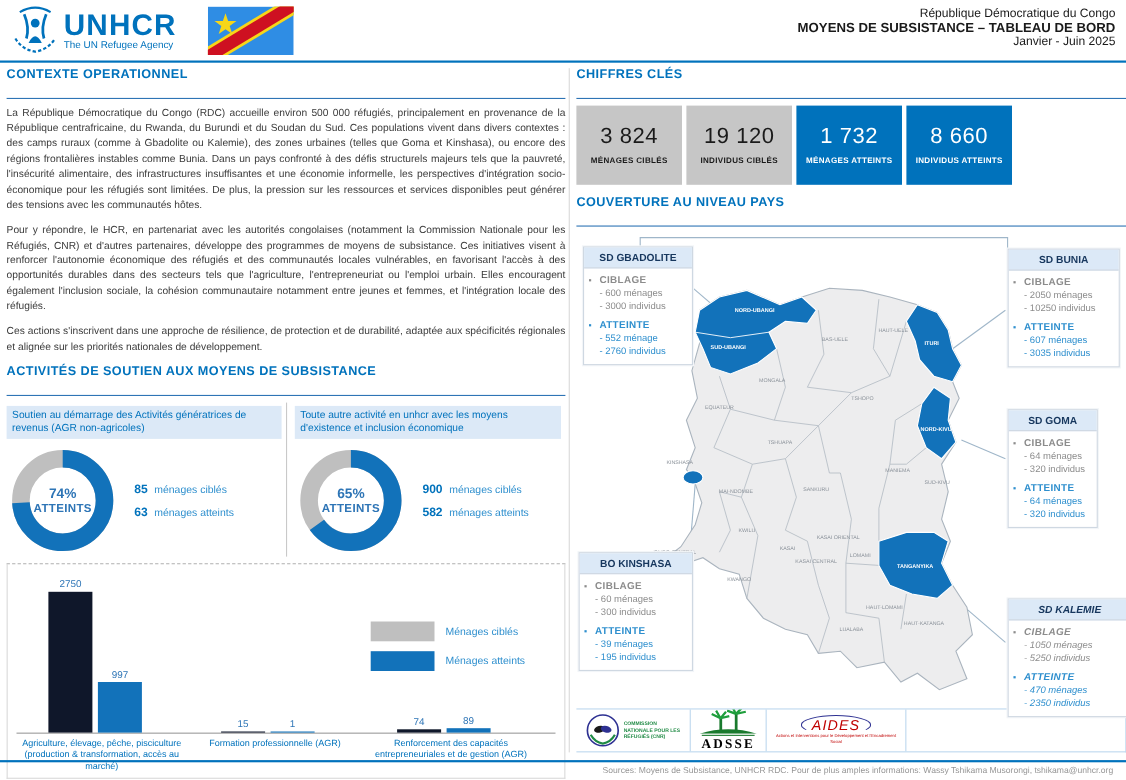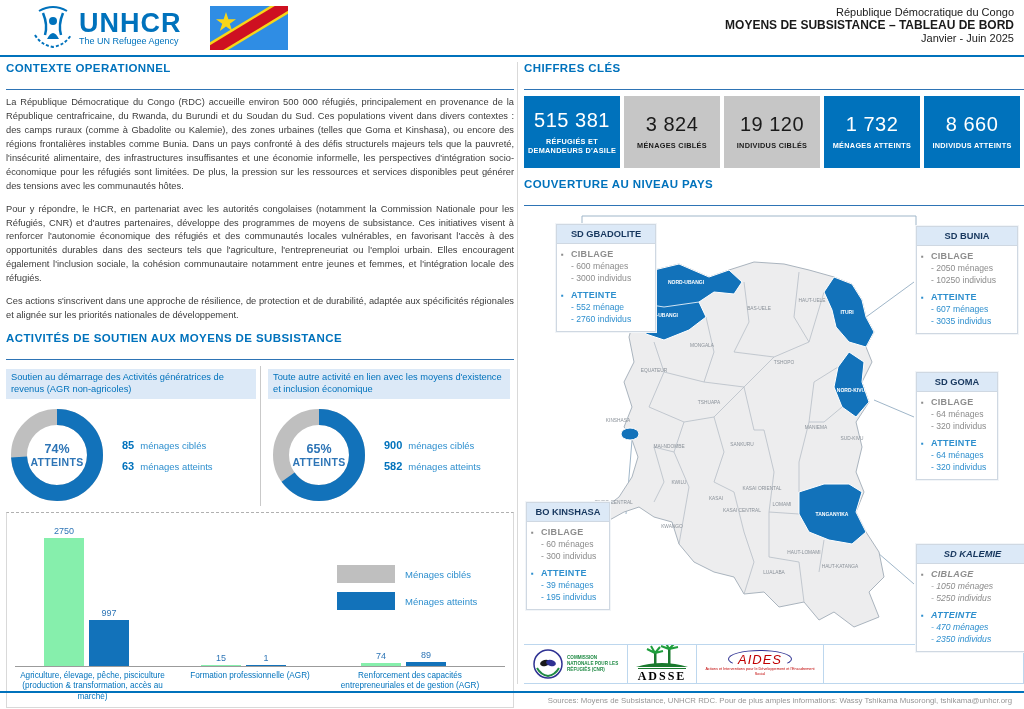--- a/index.html
+++ b/index.html
@@ -2,21 +2,21 @@
 <html><head>
 <meta charset="utf-8">
 <style>
   * { margin:0; padding:0; box-sizing:border-box; }
   html,body { width:1024px; height:709px; background:#fff; overflow:hidden;
     font-family:"Liberation Sans", sans-serif; color:#3f3f3f; }
   .page { position:relative; width:1024px; height:709px; background:#fff; }
 
   
   .header { position:absolute; left:0; top:0; width:1024px; height:57px;
-    border-bottom:2px solid #0072bc; display:flex; align-items:center;padding-left:21px; }
+    border-bottom:2px solid #0072bc; display:flex; align-items:center; }
   .logo-block { display:flex; align-items:center; margin-left:10px; }
   .logo-text { margin-left:4px; }
   .logo-unhcr { font-size:27px; font-weight:bold; color:#0072bc; letter-spacing:1px; line-height:26px;}
   .logo-tag { font-size:9px; color:#0072bc; }
   .flag { margin-left:28px; width:78px; height:44px; }
   .header-right { position:absolute; right:10px; top:6px; text-align:right; color:#1a1a1a; }
   .hr-country { font-size:11px; }
   .hr-title { font-size:12px; font-weight:bold; }
   .hr-period { font-size:11px; }
 
@@ -47,21 +47,21 @@
   .donut-stats { margin-left:14px; font-size:9.5px; color:#2e8fce; }
   .donut-stat { margin:9px 0; }
   .donut-stat .num { color:#0072bc; font-weight:bold; font-size:11px; margin-right:6px; }
 
   
   .chart-box { position:relative; margin-top:6px; height:196px;
     border:1px solid #d9d9d9; border-top:1px dashed #b0b0b0; }
   .plot { position:absolute; left:0; top:0; width:100%; height:100%; }
   .baseline { position:absolute; left:8px; right:8px; top:153px; border-top:1px solid #9b9b9b; }
   .bar { position:absolute; width:40px; }
-  .bar.gray { background:#86efac; } .bar.blue { background:#1272ba; }
+  .bar.gray { background:#0f172a; } .bar.blue { background:#1272ba; }
   .bar-val { position:absolute; bottom:100%; left:50%; transform:translateX(-50%);
     color:#2e75b6; font-size:9px; padding-bottom:2px; white-space:nowrap; }
   .cat-label { position:absolute; top:158px; text-align:center; color:#0072bc;
     font-size:8.2px; line-height:1.25; }
   .legend { position:absolute; left:330px; top:52px; font-size:9.5px; color:#2e8fce; }
   .leg-row { display:flex; align-items:center; margin-bottom:9px; }
   .swatch { width:58px; height:18px; margin-right:10px; }
   .swatch.gray { background:#bfbfbf; } .swatch.blue { background:#1272ba; }
 
   
@@ -91,24 +91,24 @@
   .co-body { padding:5px 6px 6px 4px; }
   .co-sec { display:flex; margin-bottom:6px; }
   .co-sec:last-child { margin-bottom:0; }
   .co-bullet { width:10px; flex:0 0 10px; font-size:8px; padding-top:1px; }
   .co-sec-title { font-weight:bold; letter-spacing:.3px; margin-bottom:2px; font-size:9px;}
   .co-sec.gray, .co-sec.gray .co-bullet { color:#8c8c8c; }
   .co-sec.blue, .co-sec.blue .co-bullet { color:#2e8fce; }
   .co-sec.blue .co-sec-title { color:#2e8fce; }
   .co-line { line-height:1.35; }
 
-  .co-gbadolite { left:6px;  top:12px;  width:100px;margin-left:26px; }
+  .co-gbadolite { left:6px;  top:12px;  width:100px; }
   .co-bunia     { left:392px; top:14px;  width:102px; }
   .co-goma      { left:392px; top:160px; width:82px; }
-  .co-kinshasa  { left:2px;  top:290px; width:84px; }
+  .co-kinshasa  { left:2px;  top:290px; width:104px; }
   .co-kalemie   { left:392px; top:332px; width:113px;font-style:italic; }
 
   
   .partners-h { margin-top:2px; }
   .partners-row { display:flex; border:1px solid #bdd7ee; border-left:none; height:40px; }
   .partner { display:flex; align-items:center; justify-content:center;
     border-right:1px solid #bdd7ee; padding:2px 8px; }
   .cnr-caption { font-size:4.6px; font-weight:bold; color:#1f8a44; width:52px;
     line-height:1.25; margin-left:3px; text-transform:uppercase; }
   .adsse-name { font-family:"Liberation Serif", serif; font-weight:bold; font-size:12px;
@@ -183,21 +183,21 @@
             </div>
           </div>
           <div class="donut-stats">
             <div class="donut-stat"><span class="num">85</span><span>ménages ciblés</span></div>
             <div class="donut-stat"><span class="num">63</span><span>ménages atteints</span></div>
           </div>
         </div>
       </div>
 
       <div class="panel">
-        <div class="panel-title">Toute autre activité en lien avec les moyens d'existence et inclusion économique</div>
+        <div class="panel-title">Toute autre activité en unhcr avec les moyens d'existence et inclusion économique</div>
         <div class="panel-body">
           <div class="donut-wrap">
             <svg width="102" height="102" viewBox="0 0 102 102">
               <circle cx="51" cy="51" r="38" fill="none" stroke="#bfbfbf" stroke-width="16"></circle>
               <circle cx="51" cy="51" r="38" fill="none" stroke="#1272ba" stroke-width="16" transform="rotate(-90 51 51)" stroke-dasharray="155.19467708733578 238.76104167282426"></circle>
             </svg>
             <div class="donut-center">
               <div class="donut-pct">65%</div>
               <div class="donut-status">ATTEINTS</div>
             </div>
@@ -249,24 +249,20 @@
             <span>Ménages atteints</span>
             </div>
         </div>
       </div>
     </div>
   </div>
 
   <div class="right-col">
     <div class="sec-h">CHIFFRES CLÉS</div>
     <div class="stats-row">
-      <div class="stat blue">
-        <div class="stat-val">515 381</div>
-          <div class="stat-label">RÉFUGIÉS ET DEMANDEURS D'ASILE</div>
-        </div>
       <div class="stat gray">
         <div class="stat-val">3 824</div>
           <div class="stat-label">MÉNAGES CIBLÉS</div>
         </div>
       <div class="stat gray">
         <div class="stat-val">19 120</div>
           <div class="stat-label">INDIVIDUS CIBLÉS</div>
         </div>
       <div class="stat blue">
         <div class="stat-val">1 732</div>

